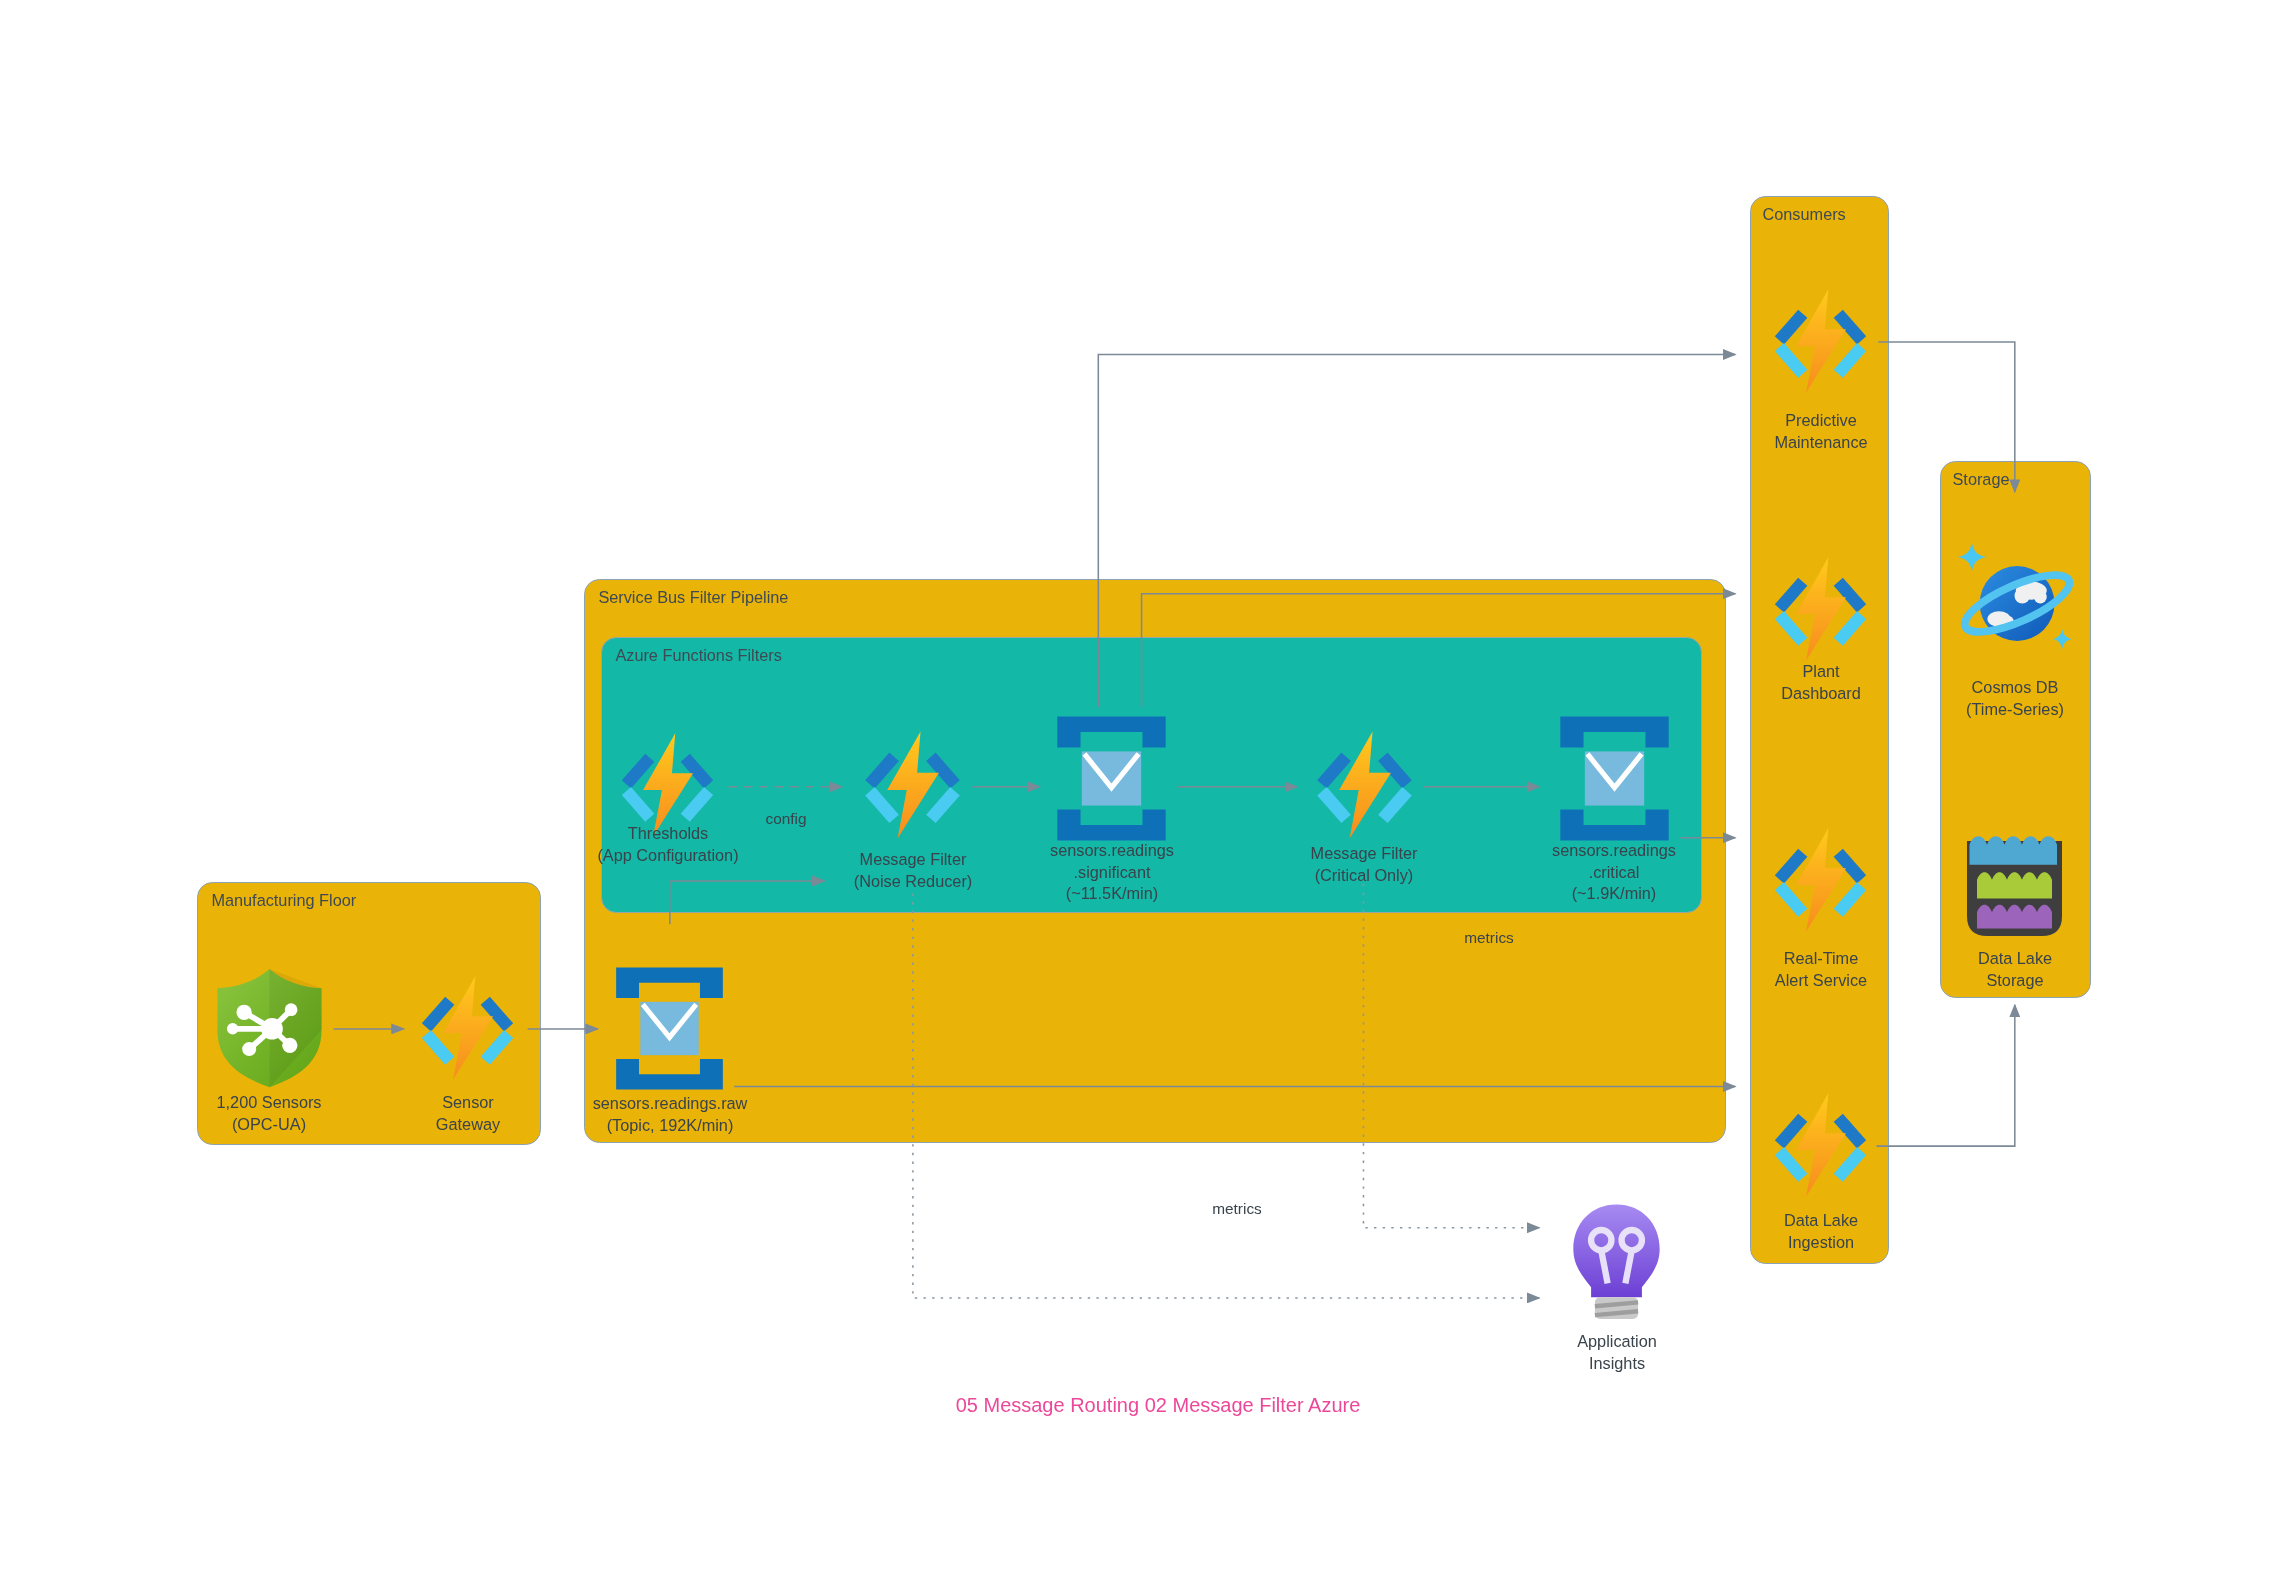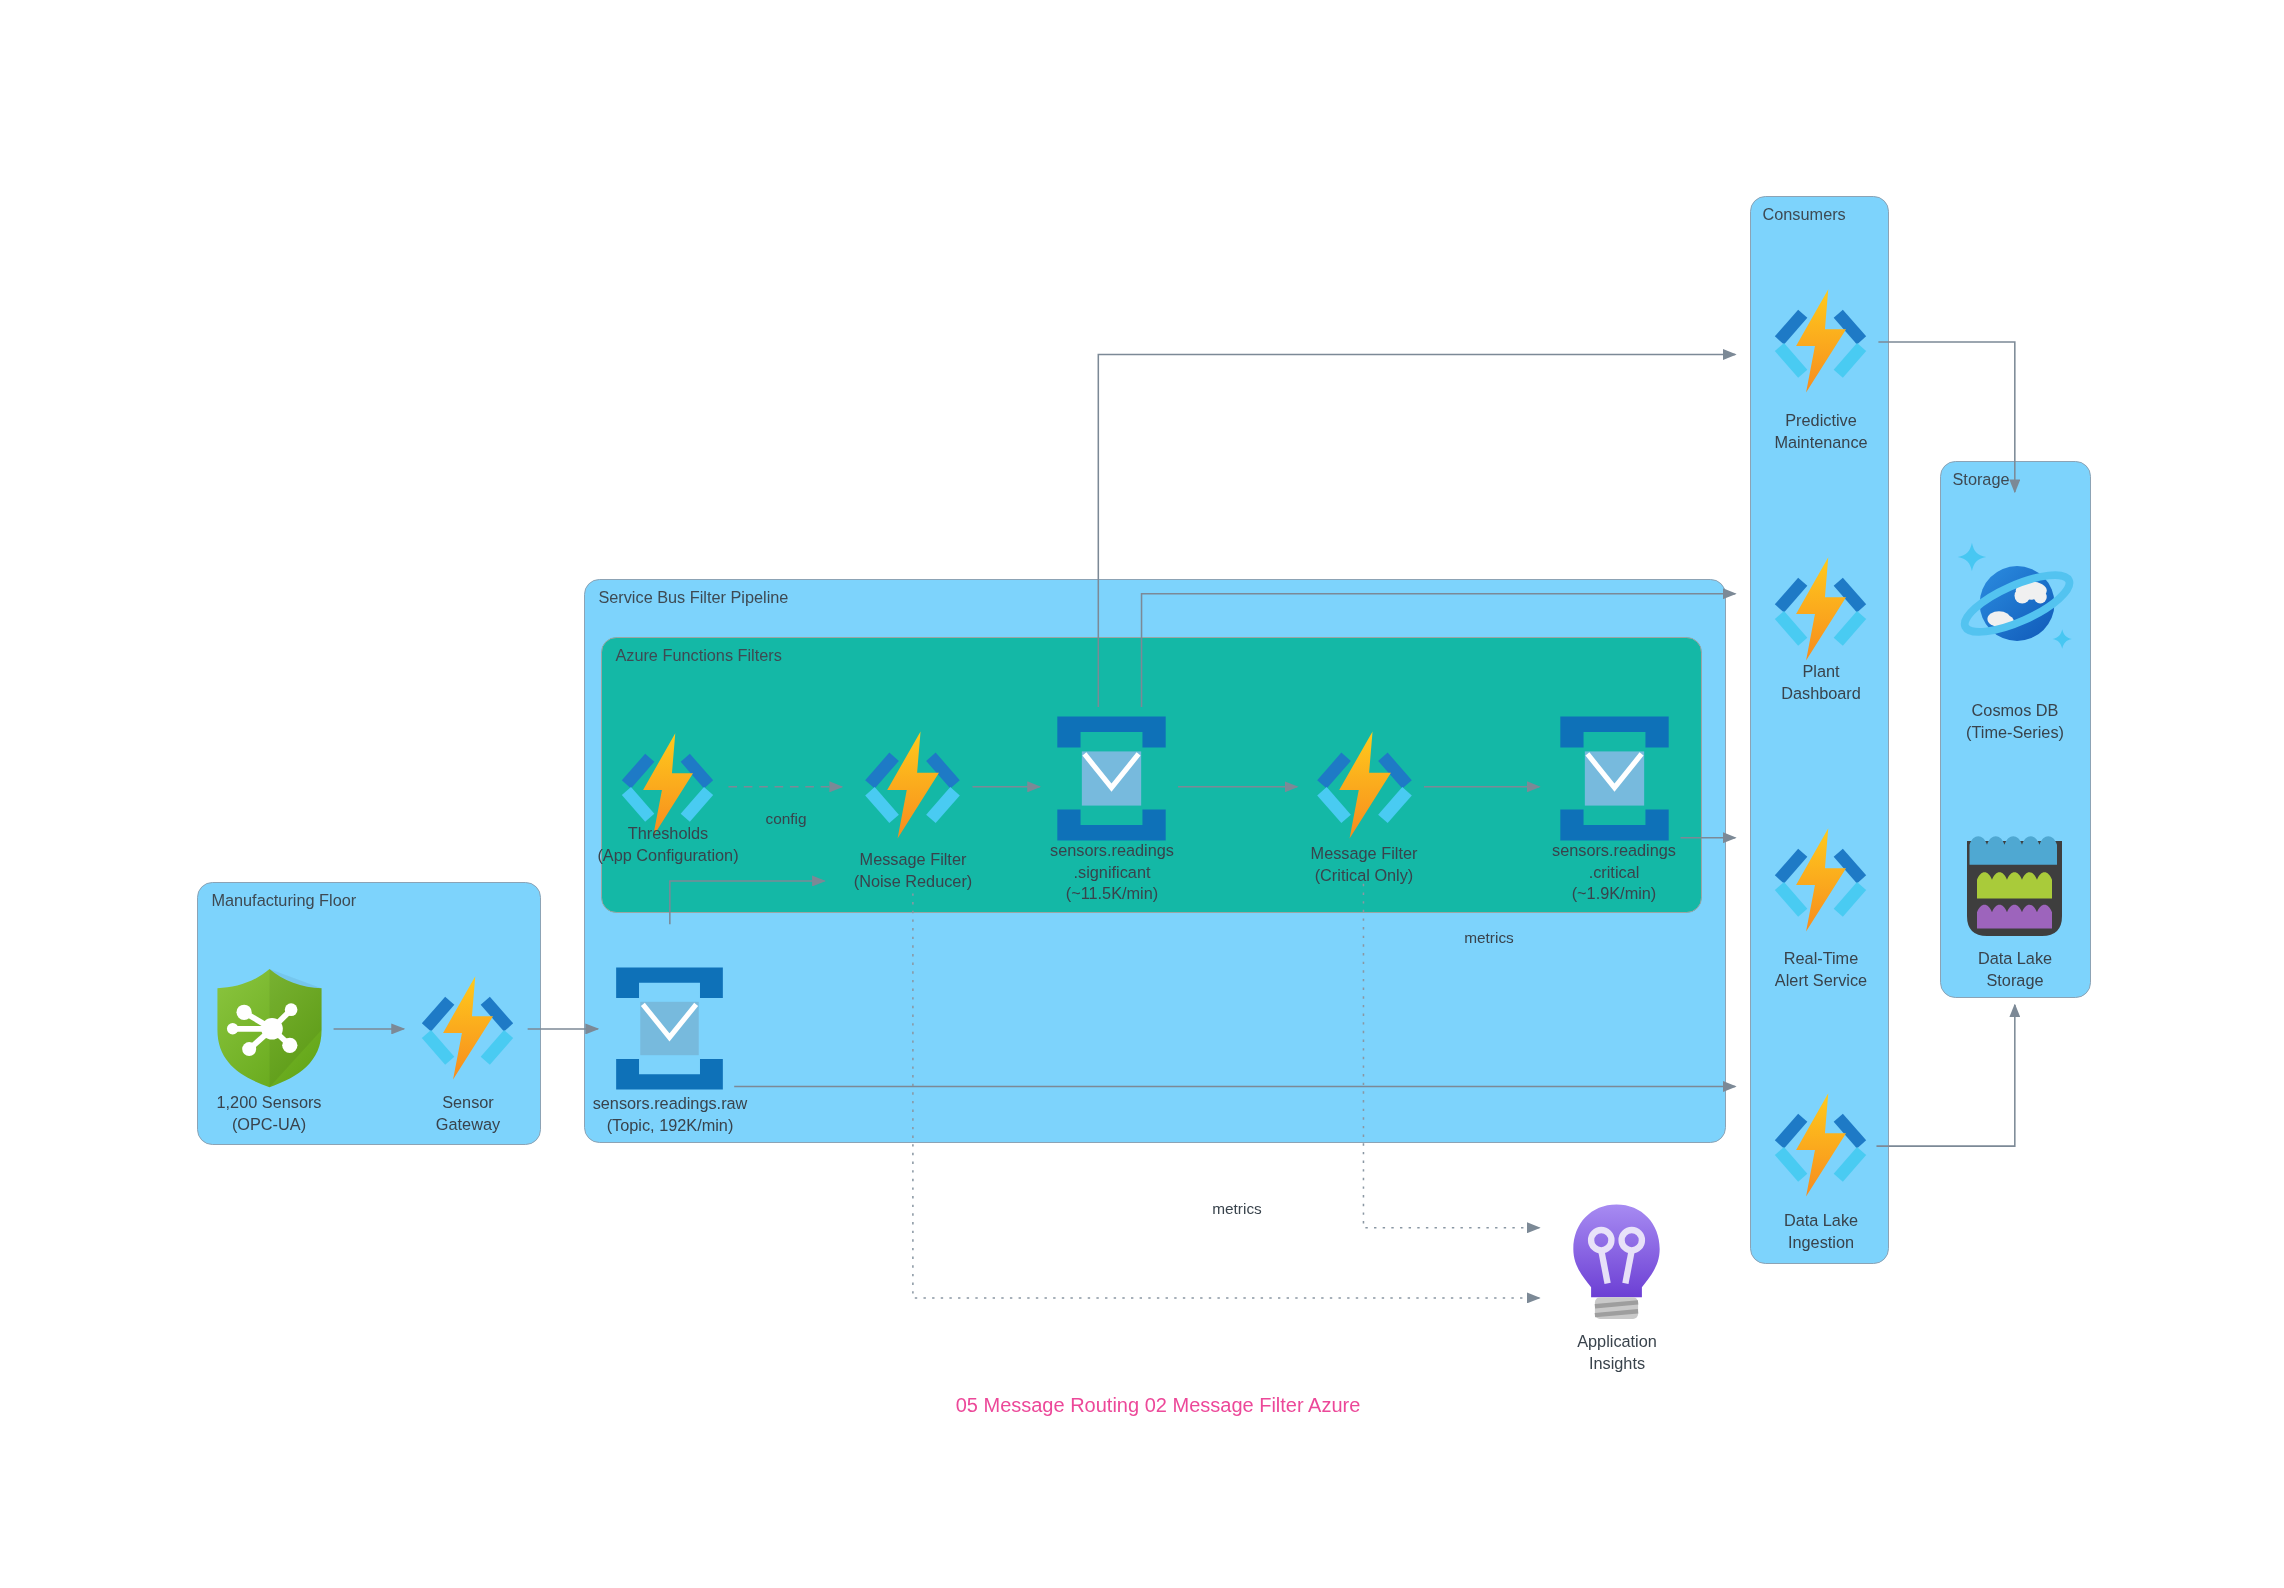--- a/index.html
+++ b/index.html
@@ -1,18 +1,18 @@
 <!DOCTYPE html>
 <html><head>
 <meta charset="utf-8">
 <style>
   html,body{margin:0;padding:0;background:#ffffff;}
   body{font-family:"Liberation Sans", sans-serif;}
   #canvas{position:relative;width:2285px;height:1589px;overflow:hidden;background:#ffffff;}
-  .container{position:absolute;border:1.3px solid #8CA3B5;border-radius:15.4px;background:#7dd3fc;z-index:1;box-sizing:border-box;}
+  .container{position:absolute;border:1.3px solid #8CA3B5;border-radius:15.4px;background:#eab308;z-index:1;box-sizing:border-box;}
   .container.green{background:#14b8a6;border-color:#9BA5A3;}
   .clabel{position:absolute;top:7.7px;left:13.4px;font-size:16.3px;color:#3E4A53;white-space:nowrap;}
   #edges{position:absolute;left:0;top:0;z-index:2;}
   .icon-box{position:absolute;z-index:3;}
   .icon-box svg{display:block;}
   .nlabel{position:absolute;transform:translateX(-50%);text-align:center;font-size:16.3px;line-height:21.6px;color:#39434C;white-space:nowrap;z-index:3;}
   .nlabel span{display:block;}
   .elabel{position:absolute;transform:translate(-50%,-50%);font-size:15.4px;color:#39434C;white-space:nowrap;z-index:4;margin-top:48px;}
   #diagram-title{position:absolute;left:1158px;top:1405px;transform:translate(-50%,-50%);font-size:20px;color:#ec4899;white-space:nowrap;z-index:4;}
 </style>
@@ -277,21 +277,21 @@
       <span>Dashboard</span>
   </div>
   <div class="nlabel" style="left:1821px;top:948px">
     <span>Real-Time</span>
       <span>Alert Service</span>
   </div>
   <div class="nlabel" style="left:1821px;top:1210px">
     <span>Data Lake</span>
       <span>Ingestion</span>
   </div>
-  <div class="nlabel" style="left:2015px;top:700px">
+  <div class="nlabel" style="left:2015px;top:677px">
     <span>Cosmos DB</span>
       <span>(Time-Series)</span>
   </div>
   <div class="nlabel" style="left:2015px;top:948px">
     <span>Data Lake</span>
       <span>Storage</span>
   </div>
   <div class="nlabel" style="left:1617px;top:1331px">
     <span>Application</span>
       <span>Insights</span>

